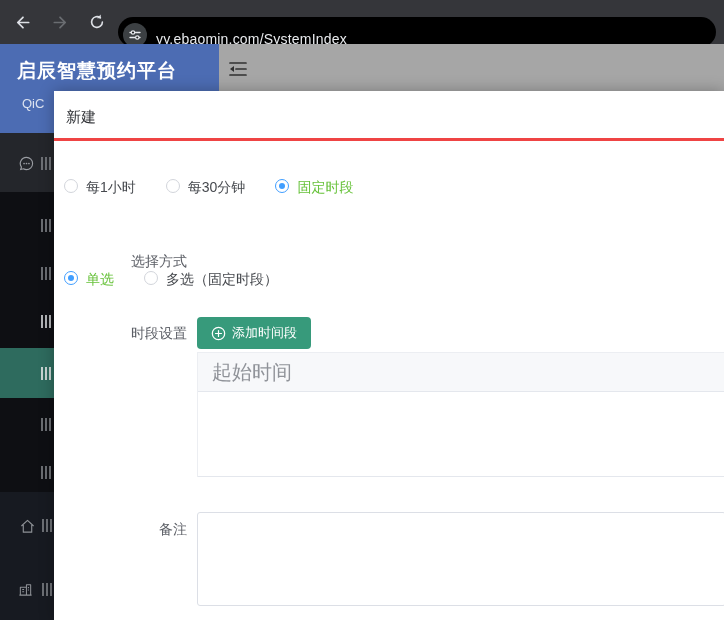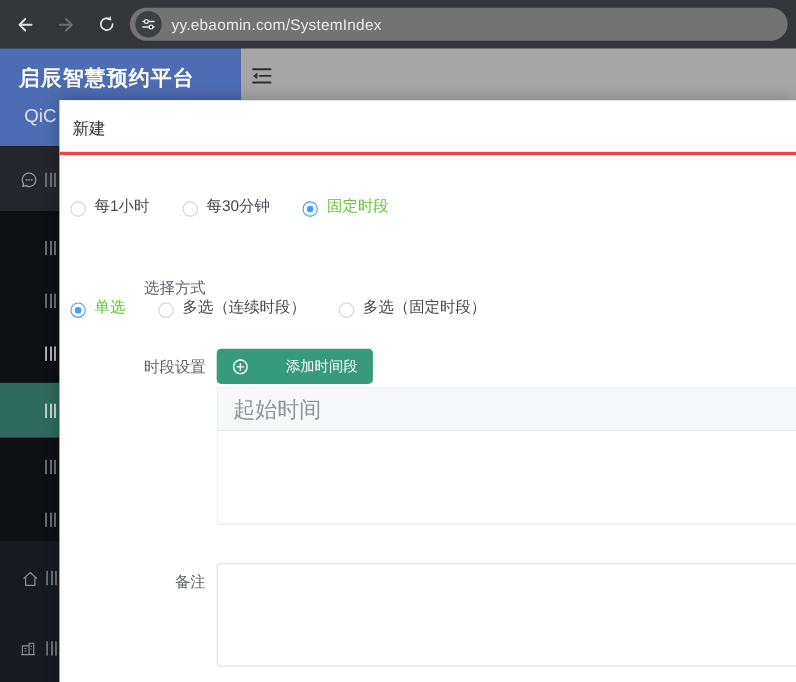--- a/index.html
+++ b/index.html
@@ -3,56 +3,56 @@
 <meta charset="utf-8">
 <style>
   * { margin:0; padding:0; box-sizing:border-box; }
   body { font-family:"Liberation Sans","DejaVu Sans",sans-serif; background:#000; }
   .screen { position:relative; width:724px; height:620px; overflow:hidden; background:#101114; }
 
   
   .toolbar { position:absolute; left:0; top:0; width:724px; height:44px; background:#35363a; }
   .nav-btn { position:absolute; top:10px; width:24px; height:24px; display:flex; align-items:center; justify-content:center; border-radius:50%; }
   .nav-btn svg { display:block; }
-  .omnibox { position:absolute; left:118px; top:7px; width:598px; height:30px; background:#737373; border-radius:15px; display:flex; align-items:center; }
+  .omnibox { position:absolute; left:118px; top:17px; width:598px; height:30px; background:#000000; border-radius:15px; display:flex; align-items:flex-end; }
   .site-chip { width:24px; height:24px; margin-left:5px; border-radius:50%; background:#3c4043; display:flex; align-items:center; justify-content:center; }
   .url-text { color:#e8eaed; font-size:14px; margin-left:9px; letter-spacing:.2px; white-space:nowrap; }
 
   
   .blue-header { position:absolute; left:0; top:44px; width:219px; height:89px; background:#4c6cb3; overflow:hidden; }
   .app-title { position:absolute; left:17px; top:14px; color:#ffffff; font-size:19px; font-weight:bold; letter-spacing:1px; white-space:nowrap; }
-  .app-subtitle { position:absolute; left:22px; top:52px; color:rgba(255,255,255,.8); font-size:17px; white-space:nowrap; }
+  .app-subtitle { position:absolute; left:22px; top:52px; color:rgba(255,255,255,.8); font-size:13px; white-space:nowrap; }
   .gray-topbar { position:absolute; left:219px; top:44px; width:505px; height:47px; background:#a6a6a6; }
   .fold-btn { position:absolute; left:8px; top:16px; width:22px; height:18px; display:flex; align-items:center; justify-content:center; }
 
   
   .sidebar { position:absolute; left:0; top:133px; width:54px; height:487px; background:#101114; overflow:hidden; }
   .side-item { position:absolute; left:0; width:54px; display:flex; align-items:center; }
   .side-icon { position:absolute; }
   .sliver { position:absolute; width:10px; height:13px; background:repeating-linear-gradient(90deg,#7b7e83 0 2px,transparent 2px 4px); opacity:.85; }
   .sliver.bright { background:repeating-linear-gradient(90deg,#cfd1d4 0 2px,transparent 2px 4px); }
   .sliver.onteal { background:repeating-linear-gradient(90deg,#e2e6e6 0 2px,transparent 2px 4px); }
 
   
   .dialog { position:absolute; left:54px; top:91px; width:670px; height:529px; background:#ffffff; box-shadow:0 0 14px rgba(0,0,0,.28); overflow:hidden; }
   .dialog-header { position:absolute; left:0; top:0; right:0; height:50px; border-bottom:3px solid #ef4444; }
   .dialog-title { position:absolute; left:12px; top:17px; font-size:15px; color:#2f3135; }
 
   .frow { position:absolute; left:0; right:0; display:flex; align-items:flex-start; }
   .flabel { width:133px; text-align:right; font-size:14px; color:#5c5f66; flex:none; padding-top:1px; }
   .fcontent { margin-left:10px; flex:1; display:flex; align-items:center; }
 
-  .radio { display:inline-flex; align-items:flex-end; margin-right:30px; cursor:pointer; }
+  .radio { display:inline-flex; align-items:flex-start; margin-right:30px; cursor:pointer; }
   .rdot { width:14px; height:14px; border-radius:50%; border:1px solid #d2d5db; background:#fff; position:relative; flex:none; }
   .rdot.checked { border-color:#409eff; }
   .rdot.checked::after { content:""; position:absolute; left:3px; top:3px; width:6px; height:6px; border-radius:50%; background:#409eff; }
   .rlabel { margin-left:8px; font-size:14px; color:#46494e; white-space:nowrap; }
   .rlabel.green { color:#67c23a; }
 
-  .add-btn { display:inline-flex; align-items:center; height:32px; padding:0 14px; background:#379a7b; border:none; border-radius:4px; color:#fff; font-size:13px; font-family:Liberation Serif, serif; cursor:pointer;gap:28px; }
+  .add-btn { display:inline-flex; align-items:center; height:32px; padding:0 14px; background:#379a7b; border:none; border-radius:4px; color:#fff; font-size:13px; font-family:Liberation Serif, serif; cursor:pointer; }
   .add-btn svg { margin-right:6px; }
 
   .slot-table { position:absolute; left:143px; right:-2px; top:261px; border-left:1px solid #eceef2; }
   .slot-thead { height:40px; background:#f7f8fa; border-top:1px solid #eceef2; border-bottom:1px solid #e4e7ed; display:flex; align-items:center; }
   .slot-th { padding-left:14px; font-size:20px; color:#909399; }
   .slot-tbody { height:85px; background:#fff; border-bottom:1px solid #e4e7ed; }
 
   .remark-area { position:absolute; left:143px; right:-2px; top:421px; height:94px; border:1px solid #dcdfe6; border-radius:3px; resize:none; font-family:inherit; font-size:14px; color:#303133; padding:6px 8px; outline:none; background:#fff; }
 </style>
 </head>
@@ -189,24 +189,20 @@
         </label>
       </div>
     </div>
 
     <div class="frow" style="top:161px;flex-direction:column;">
       <div class="flabel">选择方式</div>
       <div class="fcontent">
         <label class="radio">
           <span class="rdot checked"></span>
           <span class="rlabel green">单选</span>
-        </label>
-        <label class="radio">
-          <span class="rdot"></span>
-          <span class="rlabel">多选（连续时段）</span>
         </label>
         <label class="radio">
           <span class="rdot"></span>
           <span class="rlabel">多选（固定时段）</span>
         </label>
       </div>
     </div>
 
     <div class="frow" style="top:226px;">
       <div class="flabel" style="padding-top:8px;">时段设置</div>

